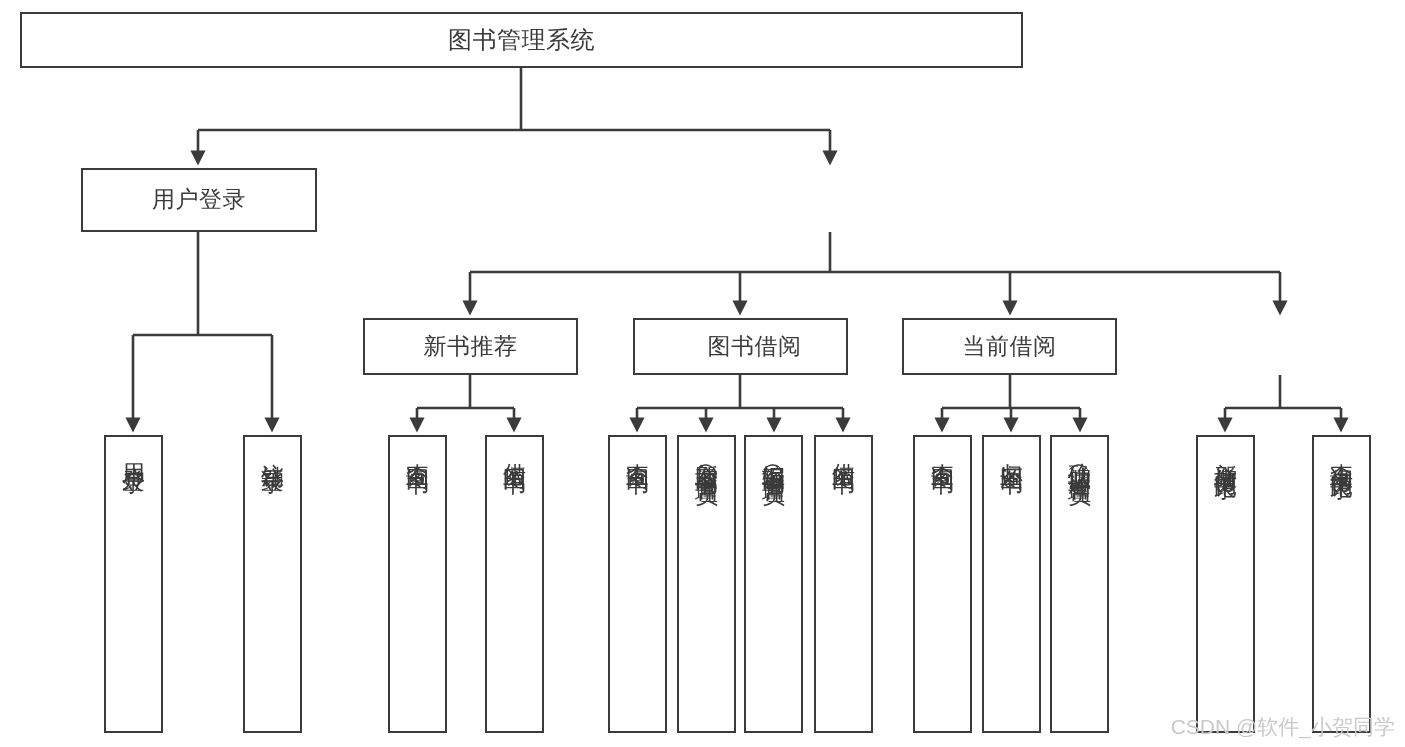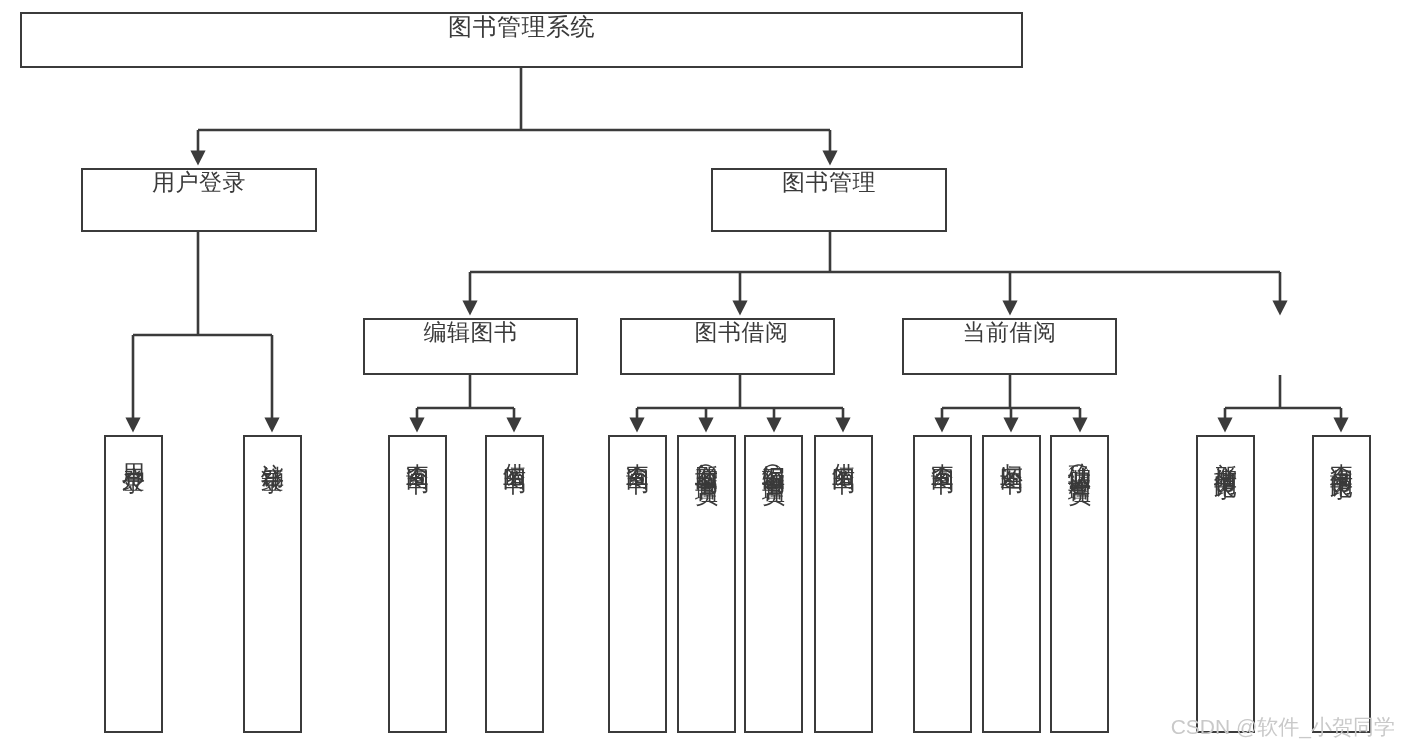--- a/index.html
+++ b/index.html
@@ -24,20 +24,21 @@
     height: 747px;
     pointer-events: none;
   }
   .node {
     position: absolute;
     box-sizing: border-box;
     border: 2px solid #3b3b3b;
     background: #ffffff;
     color: #3a3a3a;
     display: flex;
+    align-items: center;
     justify-content: center;
     text-align: center;
     z-index: 2;
   }
   .node-label {
     display: block;
     letter-spacing: 0.5px;
     line-height: 1.12;
   }
   
@@ -126,29 +127,26 @@
   </svg>
 
   <div class="node h root" style="left:20px; top:12px; width:1003px; height:56px;">
     <span class="node-label">图书管理系统</span>
   </div>
 
   <div class="node h" style="left:81px; top:168px; width:236px; height:64px;">
     <span class="node-label">用户登录</span>
   </div>
 
-  <div class="node h" style="left:711px; top:168px; width:236px; height:64px;">
-    <span class="node-label">图书管理</span>
-  </div>
 
   <div class="node h" style="left:363px; top:318px; width:215px; height:57px;">
-    <span class="node-label">编辑图书</span>
-  </div>
-
-  <div class="node h" style="left:620px; top:318px; width:215px; height:57px;padding-left:28px;">
+    <span class="node-label">新书推荐</span>
+  </div>
+
+  <div class="node h" style="left:633px; top:318px; width:215px; height:57px;padding-left:28px;">
     <span class="node-label">图书借阅</span>
   </div>
 
   <div class="node h" style="left:902px; top:318px; width:215px; height:57px;">
     <span class="node-label">当前借阅</span>
   </div>
 
 
   <div class="node v" style="left:104px; top:435px; width:59px; height:298px;">
     <span class="node-label">用户登录</span>

